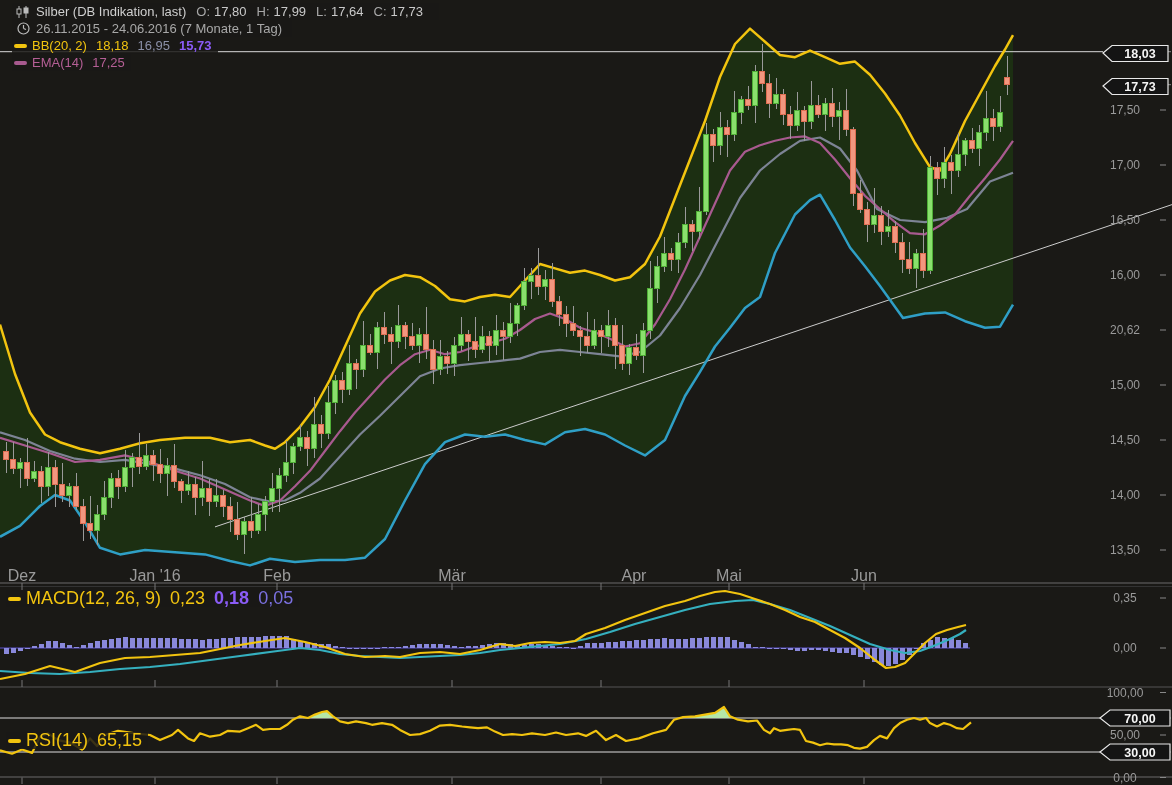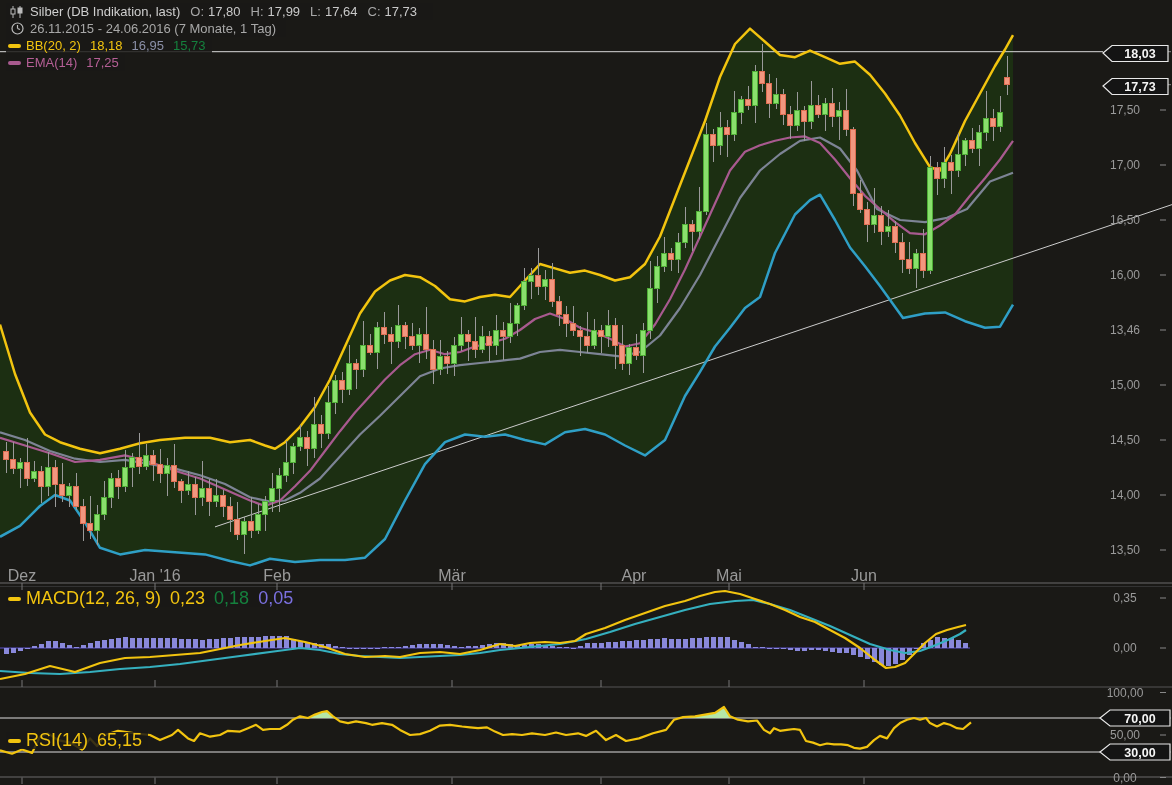--- a/index.html
+++ b/index.html
@@ -1,31 +1,31 @@
 <!DOCTYPE html>
 <html><head>
 <meta charset="utf-8">
 <style>
   html,body{margin:0;padding:0;background:#101010;}
   .stage{position:relative;width:1172px;height:785px;background:#1a1916;overflow:hidden;
          font-family:"Liberation Sans", sans-serif;}
   svg text{font-family:"Liberation Sans", sans-serif;}
   .chart-svg{position:absolute;left:0;top:0;}
   
-  .legend{position:absolute;left:6px;top:3px;z-index:5;}
+  .legend{position:absolute;left:12px;top:3px;z-index:5;}
   .lrow{display:flex;align-items:center;height:17px;padding:0 6px 0 2px;margin-bottom:0px;
         background:rgba(26,25,22,0.85);width:max-content;font-size:13px;color:#c4c4c4;}
   .ic{width:18px;display:inline-flex;justify-content:center;margin-right:4px;}
   .dash{display:inline-block;width:13px;height:4px;border-radius:2px;margin-right:5px;}
   .t-title{color:#cfcfcf;margin-right:10px;}
   .t-dim{color:#a8a8a8;margin-right:4px;}
   .t-val{color:#c9c9c9;margin-right:10px;}
   .c-yellow{color:#f2c40f;}
   .c-muted{color:#8b90a8;}
-  .c-cyan{color:#15803d;}
+  .c-cyan{color:#8b5cf6;font-weight:bold;}
   .c-ema{color:#b55f96;}
   .c-purple{color:#7b70e0;}
   .sp{margin-right:9px;}
   .ind-legend{position:absolute;z-index:5;display:flex;align-items:center;height:17px;
         padding:0 6px 0 2px;background:rgba(26,25,22,0.85);font-size:18px;}
   .axis-label{position:absolute;z-index:4;color:#9a9a9a;font-size:12px;transform:translateY(-50%);
         text-align:center;width:60px;}
   .month-label{position:absolute;z-index:4;color:#9a9a9a;font-size:16px;transform:translateX(-50%);}
 </style>
 </head>
@@ -598,21 +598,21 @@
     <span class="dash" style="background:#f2c40f"></span>
     <span class="c-yellow sp">RSI(14)</span>
     <span class="c-yellow">65,15</span>
   </div>
 
   <div id="price-axis">
       <div class="axis-label" style="left: 1095px; top: 110px;">17,50</div>
       <div class="axis-label" style="left: 1095px; top: 165px;">17,00</div>
       <div class="axis-label" style="left: 1095px; top: 220px;">16,50</div>
       <div class="axis-label" style="left: 1095px; top: 275px;">16,00</div>
-      <div class="axis-label" style="left: 1095px; top: 330px;">13,46</div>
+      <div class="axis-label" style="left: 1095px; top: 330px;">20,62</div>
       <div class="axis-label" style="left: 1095px; top: 385px;">15,00</div>
       <div class="axis-label" style="left: 1095px; top: 440px;">14,50</div>
       <div class="axis-label" style="left: 1095px; top: 495px;">14,00</div>
       <div class="axis-label" style="left: 1095px; top: 550px;">13,50</div>
       <div class="axis-label" style="left: 1095px; top: 598px;">0,35</div>
       <div class="axis-label" style="left: 1095px; top: 648px;">0,00</div>
       <div class="axis-label" style="left: 1095px; top: 692.5px;">100,00</div>
       <div class="axis-label" style="left: 1095px; top: 735px;">50,00</div>
       <div class="axis-label" style="left: 1095px; top: 777.5px;">0,00</div>
     </div>

